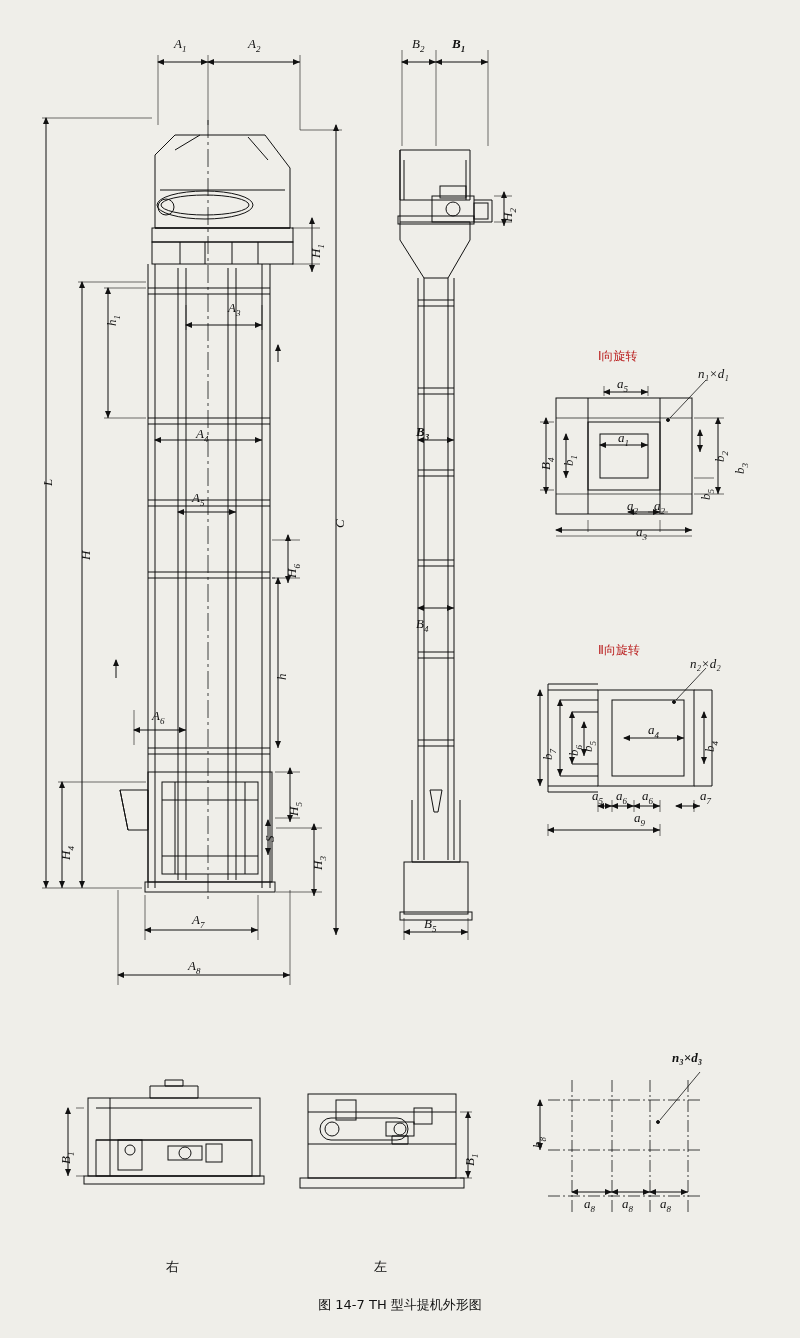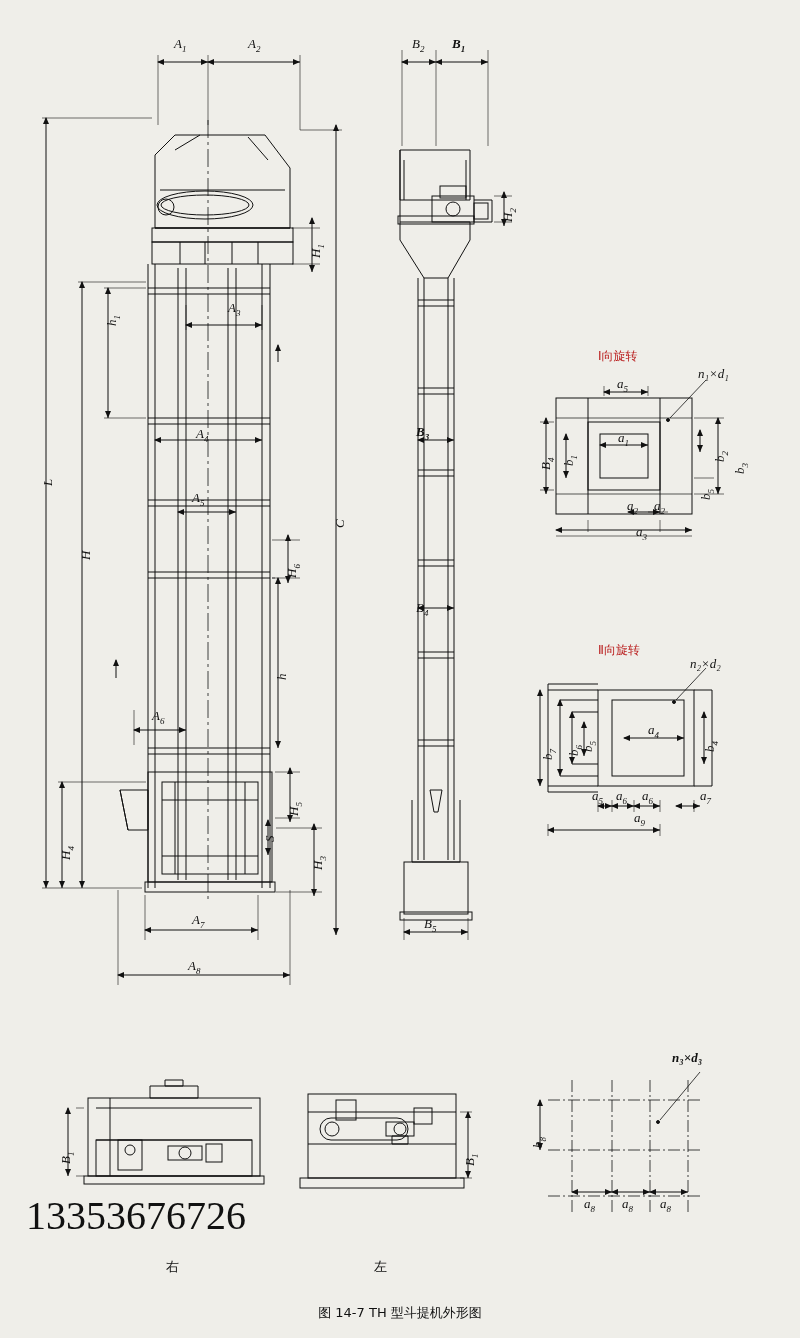--- a/index.html
+++ b/index.html
@@ -338,21 +338,21 @@
 <div class="lbl rot" style="left:274px;top:680px;"><span>h</span></div>
 <div class="lbl rot" style="left:104px;top:326px;"><span>h</span><sub>1</sub></div>
 <div class="lbl rot" style="left:40px;top:486px;"><span>L</span></div>
 <div class="lbl rot" style="left:332px;top:528px;"><span>C</span></div>
 <div class="lbl rot" style="left:262px;top:842px;"><span>S</span></div>
 
 <div class="lbl" style="left:412px;top:36px;"><span>B</span><sub>2</sub></div>
 <div class="lbl" style="left:452px;top:36px;font-weight:bold;"><span>B</span><sub>1</sub></div>
 <div class="lbl rot" style="left:500px;top:222px;"><span>H</span><sub>2</sub></div>
 <div class="lbl" style="left:416px;top:424px;font-weight:bold;"><span>B</span><sub>3</sub></div>
-<div class="lbl" style="left:416px;top:600px;text-align:center;"><span>B</span><sub>4</sub></div>
+<div class="lbl" style="left:416px;top:616px;text-align:center;"><span>B</span><sub>4</sub></div>
 <div class="lbl" style="left:424px;top:916px;"><span>B</span><sub>5</sub></div>
 
 <div class="cn" style="left:598px;top:348px;">Ⅰ向旋转</div>
 <div class="lbl" style="left:698px;top:366px;">n₁×d₁</div>
 <div class="lbl" style="left:617px;top:376px;"><span>a</span><sub>5</sub></div>
 <div class="lbl" style="left:618px;top:430px;"><span>a</span><sub>1</sub></div>
 <div class="lbl" style="left:627px;top:498px;"><span>a</span><sub>2</sub></div>
 <div class="lbl" style="left:654px;top:498px;"><span>a</span><sub>2</sub></div>
 <div class="lbl" style="left:636px;top:524px;"><span>a</span><sub>3</sub></div>
 <div class="lbl rot" style="left:538px;top:470px;"><span>B</span><sub>4</sub></div>
@@ -378,17 +378,16 @@
 <div class="lbl rot" style="left:462px;top:1166px;"><span>B</span><sub>1</sub></div>
 <div class="lbl" style="left:672px;top:1050px;font-weight:bold;">n₃×d₃</div>
 <div class="lbl rot" style="left:530px;top:1148px;"><span>b</span><sub>8</sub></div>
 <div class="lbl" style="left:584px;top:1196px;"><span>a</span><sub>8</sub></div>
 <div class="lbl" style="left:622px;top:1196px;"><span>a</span><sub>8</sub></div>
 <div class="lbl" style="left:660px;top:1196px;"><span>a</span><sub>8</sub></div>
 
 <div class="viewname" style="left:166px;top:1258px;">右</div>
 <div class="viewname" style="left:374px;top:1258px;">左</div>
 
-<div class="phone" style="left:26px;top:1192px;">13353676726</div>
-
-<div class="caption" style="top:1296px;margin-top:8px;">图 14-7   TH 型斗提机外形图</div>
+
+<div class="caption" style="top:1296px;">图 14-7   TH 型斗提机外形图</div>
 
 </div>
 
 </body></html>

